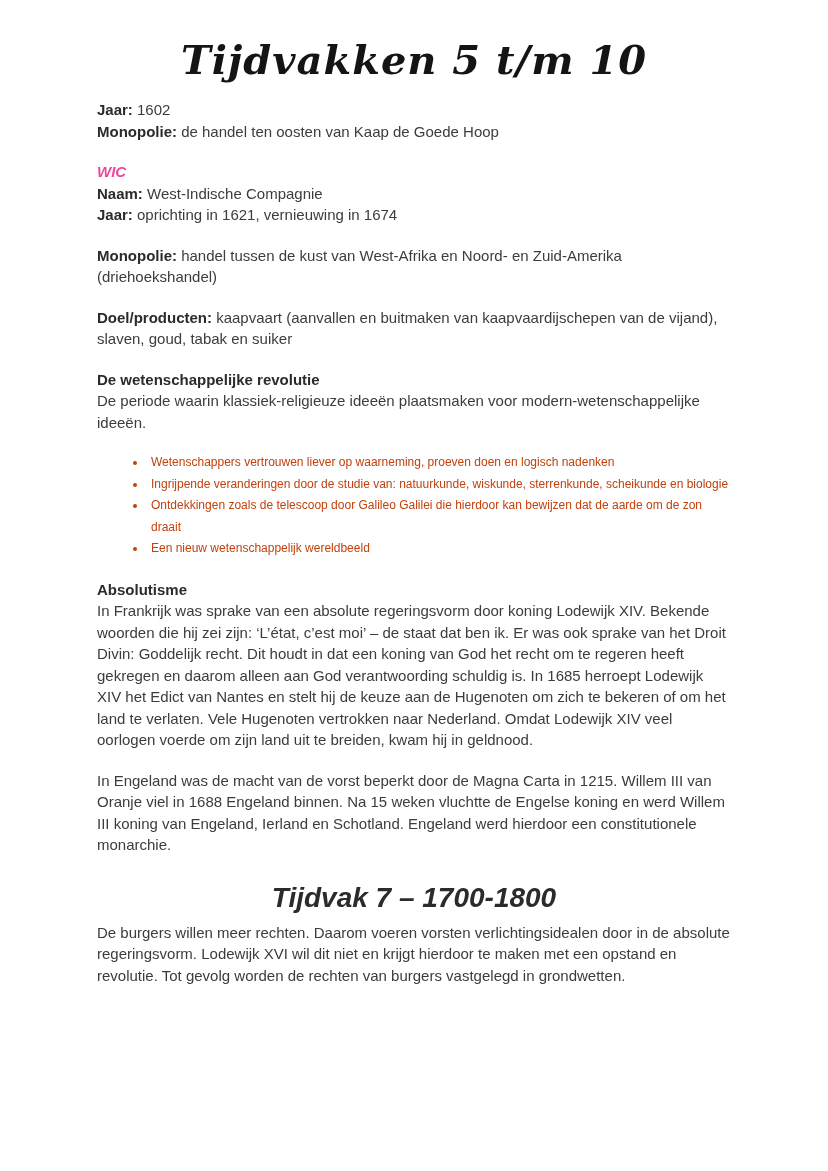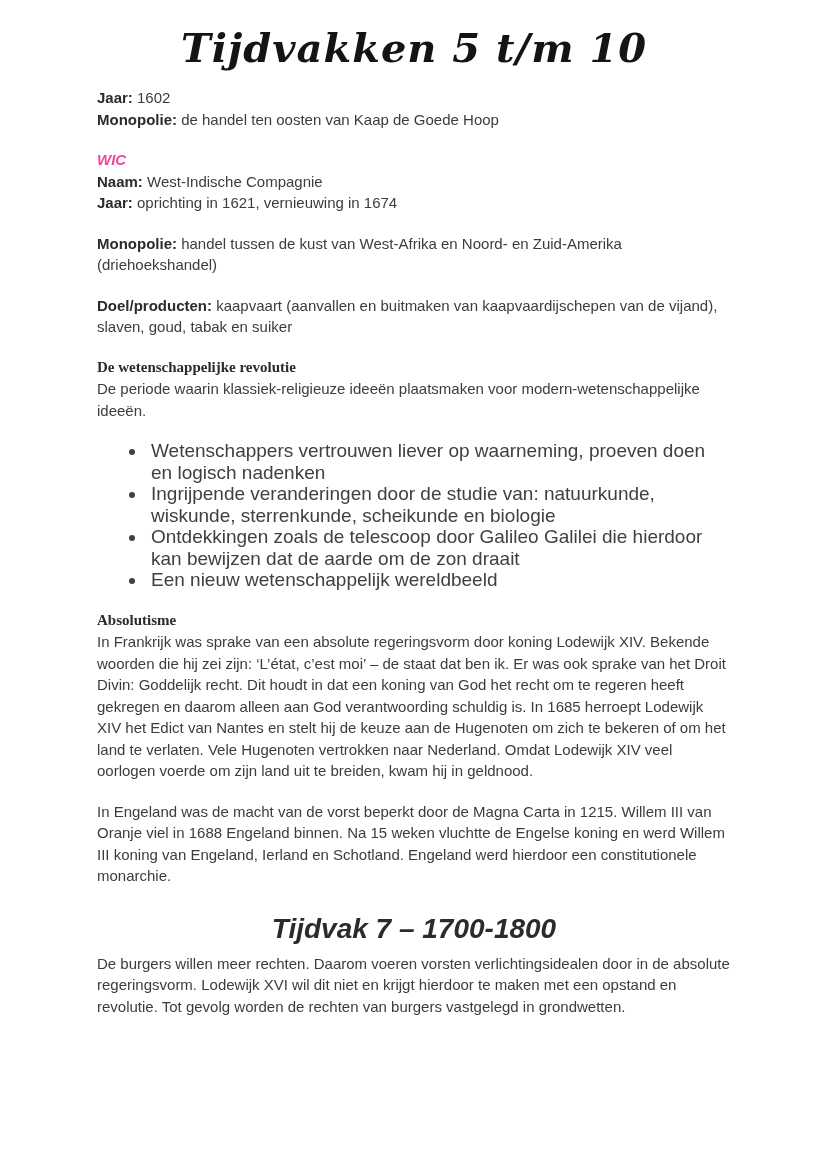--- a/index.html
+++ b/index.html
@@ -8,48 +8,48 @@
     width: 828px;
     height: 1171px;
     background: #ffffff;
     overflow: hidden;
     font-family: "Liberation Sans", "DejaVu Sans", sans-serif;
     color: #3c3c3c;
   }
   .page {
     width: 828px;
     height: 1171px;
-    padding: 24px 97px 0 97px;
+    padding: 36px 97px 0 97px;
     background: #ffffff;
   }
   .title {
     font-family: "DejaVu Serif", serif;
     font-style: italic;
     font-weight: 900;
     font-size: 40px;
     letter-spacing: 1px;
     text-align: center;
     color: #141414;
     margin: 0 0 16px 0;
   }
   .block { margin: 0 0 19px 0; }
   p { margin: 0; font-size: 15px; line-height: 21.5px; }
   .line strong, .heading { font-weight: bold; color: #2b2b2b; }
-  .heading { font-size: 15px; line-height: 21.5px; font-family: Liberation Serif, serif; }
+  .heading { font-size: 15px; line-height: 21.5px; }
   .wic-heading { font-weight: bold; font-style: italic; color: #ec4899; }
   ul.bullets {
     margin: 0 0 19px 0;
     padding: 0 0 0 50px;
     list-style: disc;
   }
   ul.bullets li {
-    font-size: 19px;
+    font-size: 12px;
     line-height: 21.5px;
     padding-left: 4px;
-    color: #404040;
+    color: #c2410c;
   }
   .tv7-heading {
     font-size: 28px;
     font-weight: bold;
     font-style: italic;
     text-align: center;
     color: #2b2b2b;
     margin: 26px 0 8px 0;
   }
 </style>

